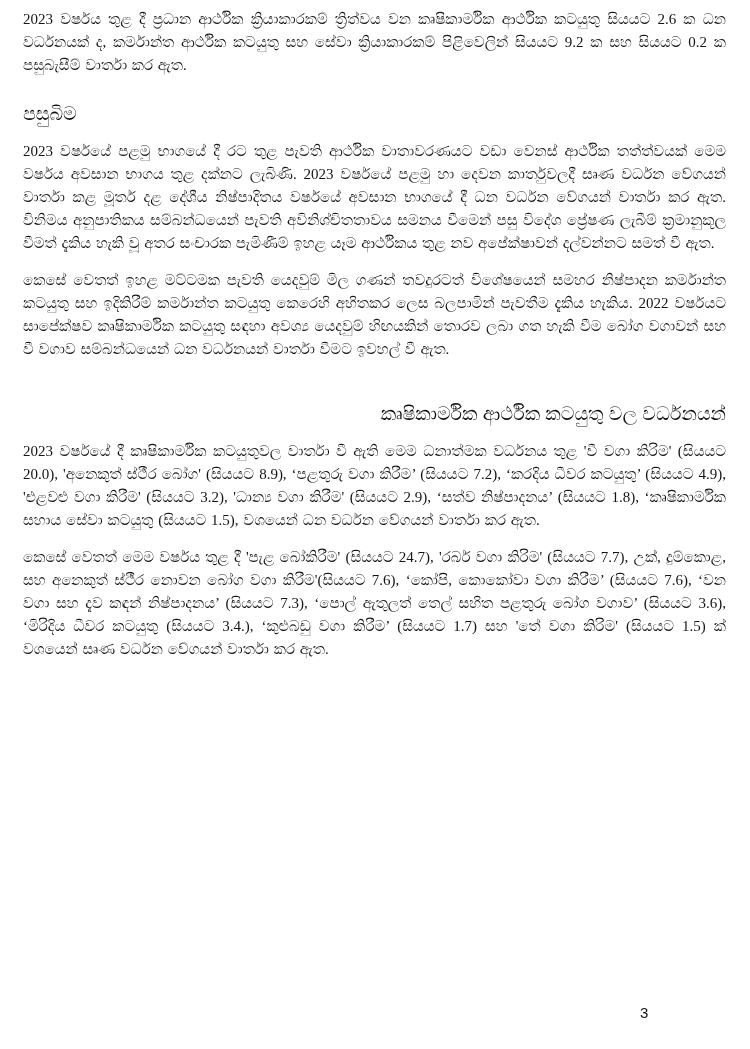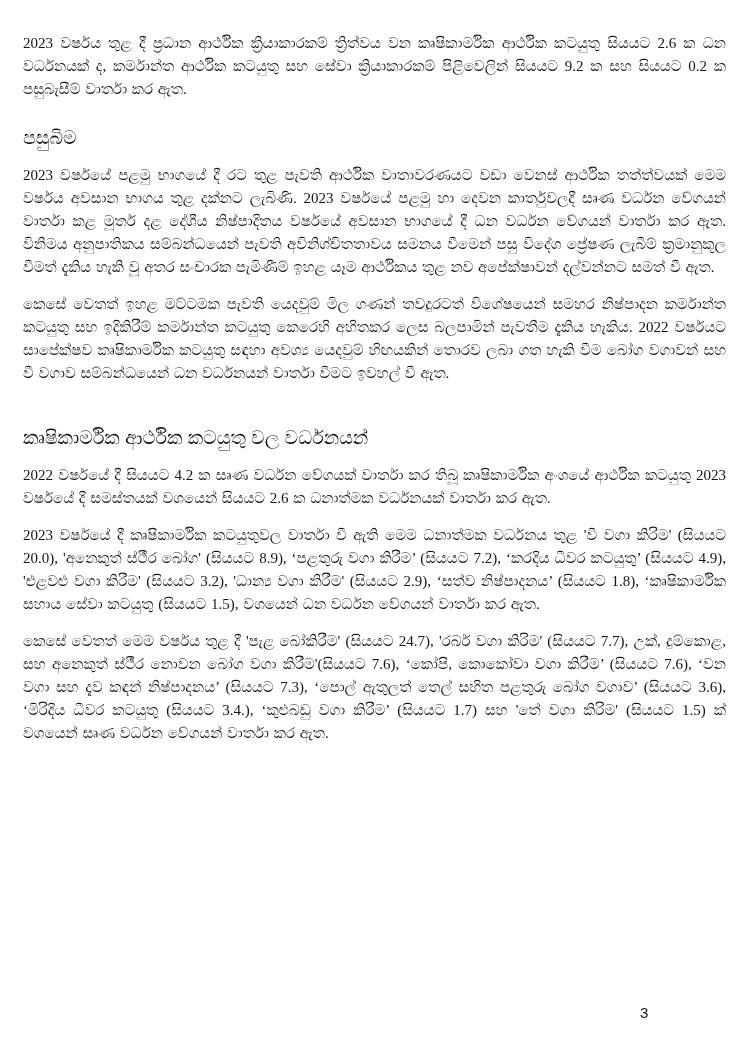--- a/index.html
+++ b/index.html
@@ -12,38 +12,39 @@
     position: relative;
     width: 750px;
     height: 1049px;
     margin: 0 auto;
     background: #ffffff;
     color: #141414;
     font-family: "Liberation Serif", "DejaVu Serif", serif;
     font-size: 15px;
     line-height: 23px;
     box-sizing: border-box;
-    padding: 32px 24px 0 23px;
+    padding: 8px 24px 0 23px;
     overflow: hidden;
   }
   .page p {
     margin: 0 0 14px 0;
     text-align: justify;
     word-spacing: 1px;
   }
   .page h2 {
     font-size: 19px;
     line-height: 26px;
     font-weight: normal;
     margin: 24px 0 13px 0;
     color: #0d0d0d;
     font-family: "Liberation Sans", "DejaVu Sans", sans-serif;
   }
   .page h2.second-heading {
     margin-top: 40px;
+    text-align: right;
   }
   .page-number {
     position: absolute;
     top: 1003px;
     left: 640px;
     font-size: 15px;
     line-height: 20px;
     color: #141414;
     font-family: "Liberation Sans", "DejaVu Sans", sans-serif;
   }
@@ -56,21 +57,20 @@
   <p>2023 වර්ෂය තුළ දී ප්‍රධාන ආර්ථික ක්‍රියාකාරකම් ත්‍රිත්වය වන කෘෂිකාර්මික ආර්ථික කටයුතු සියයට 2.6 ක ධන වර්ධනයක් ද, කර්මාන්ත ආර්ථික කටයුතු සහ සේවා ක්‍රියාකාරකම් පිළිවෙලින් සියයට 9.2 ක සහ සියයට 0.2 ක පසුබැසීම් වාර්තා කර ඇත.</p>
 
   <h2 class="first-heading">පසුබිම</h2>
 
   <p>2023 වර්ෂයේ පළමු භාගයේ දී රට තුළ පැවති ආර්ථික වාතාවරණයට වඩා වෙනස් ආර්ථික තත්ත්වයක් මෙම වර්ෂය අවසාන භාගය තුළ දක්නට ලැබිණි. 2023 වර්ෂයේ පළමු හා දෙවන කාර්තුවලදී සෘණ වර්ධන වේගයන් වාර්තා කළ මූර්ත දළ දේශීය නිෂ්පාදිතය වර්ෂයේ අවසාන භාගයේ දී ධන වර්ධන වේගයන් වාර්තා කර ඇත. විනිමය අනුපාතිකය සම්බන්ධයෙන් පැවති අවිනිශ්චිතතාවය සමනය වීමෙන් පසු විදේශ ප්‍රේෂණ ලැබීම් ක්‍රමානුකූල වීමත් දැකිය හැකි වූ අතර සංචාරක පැමිණීම් ඉහළ යෑම ආර්ථිකය තුළ නව අපේක්ෂාවන් දල්වන්නට සමත් වී ඇත.</p>
 
   <p>කෙසේ වෙතත් ඉහළ මට්ටමක පැවති යෙදවුම් මිල ගණන් තවදුරටත් විශේෂයෙන් සමහර නිෂ්පාදන කර්මාන්ත කටයුතු සහ ඉදිකිරීම් කර්මාන්ත කටයුතු කෙරෙහි අහිතකර ලෙස බලපාමින් පැවතීම දැකිය හැකිය. 2022 වර්ෂයට සාපේක්ෂව කෘෂිකාර්මික කටයුතු සඳහා අවශ්‍ය යෙදවුම් හිඟයකින් තොරව ලබා ගත හැකි වීම බෝග වගාවන් සහ වී වගාව සම්බන්ධයෙන් ධන වර්ධනයන් වාර්තා වීමට ඉවහල් වී ඇත.</p>
 
   <h2 class="second-heading">කෘෂිකාර්මික ආර්ථික කටයුතු වල වර්ධනයන්</h2>
 
-  <p>2022 වර්ෂයේ දී සියයට 4.2 ක සෘණ වර්ධන වේගයක් වාර්තා කර තිබූ කෘෂිකාර්මික අංශයේ ආර්ථික කටයුතු 2023 වර්ෂයේ දී සමස්තයක් වශයෙන් සියයට 2.6 ක ධනාත්මක වර්ධනයක් වාර්තා කර ඇත.</p>
 
   <p>2023 වර්ෂයේ දී කෘෂිකාර්මික කටයුතුවල වාර්තා වී ඇති මෙම ධනාත්මක වර්ධනය තුළ 'වී වගා කිරිම' (සියයට 20.0), 'අනෙකුත් ස්ථීර බෝග' (සියයට 8.9), ‘පළතුරු වගා කිරීම’ (සියයට 7.2), ‘කරදිය ධීවර කටයුතු’ (සියයට 4.9), 'එළවළු වගා කිරීම' (සියයට 3.2), 'ධාන්‍ය වගා කිරීම' (සියයට 2.9), ‘සත්ව නිෂ්පාදනය’ (සියයට 1.8), ‘කෘෂිකාර්මික සහාය සේවා කටයුතු (සියයට 1.5), වශයෙන් ධන වර්ධන වේගයන් වාර්තා කර ඇත.</p>
 
   <p>කෙසේ වෙතත් මෙම වර්ෂය තුළ දී 'පැළ බෝකිරීම' (සියයට 24.7), 'රබර් වගා කිරිම' (සියයට 7.7), උක්, දුම්කොළ, සහ අනෙකුත් ස්ථීර නොවන බෝග වගා කිරීම'(සියයට 7.6), ‘කෝපි, කොකෝවා වගා කිරීම’ (සියයට 7.6), ‘වන වගා සහ දැව කඳන් නිෂ්පාදනය’ (සියයට 7.3), ‘පොල් ඇතුලත් තෙල් සහිත පළතුරු බෝග වගාව’ (සියයට 3.6), ‘මිරිදිය ධීවර කටයුතු (සියයට 3.4.), ‘කුළුබඩු වගා කිරීම’ (සියයට 1.7) සහ 'තේ වගා කිරිම' (සියයට 1.5) ක් වශයෙන් සෘණ වර්ධන වේගයන් වාර්තා කර ඇත.</p>
 
   <div class="page-number">3</div>
 
 </div>
 
 </body></html>

